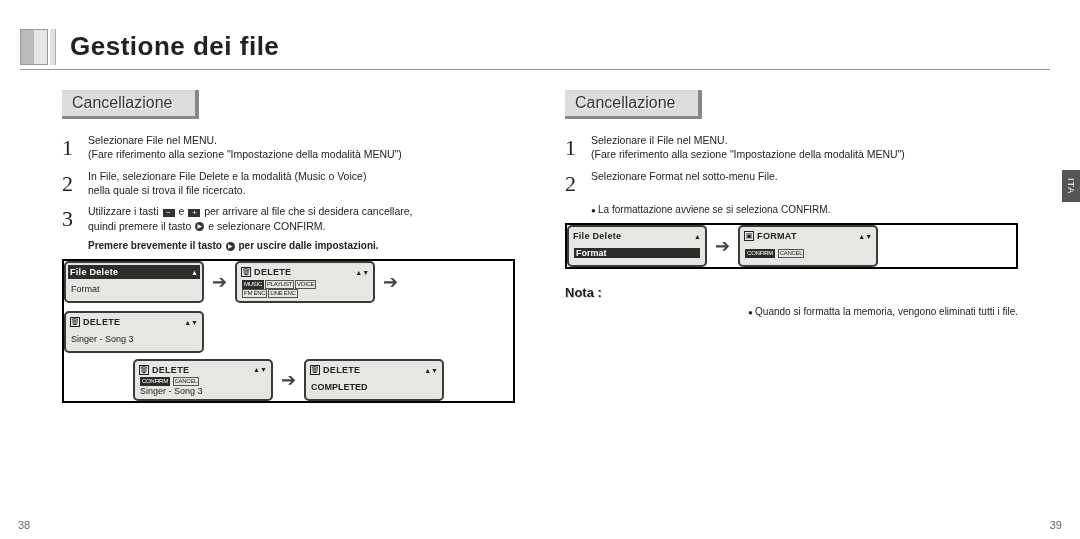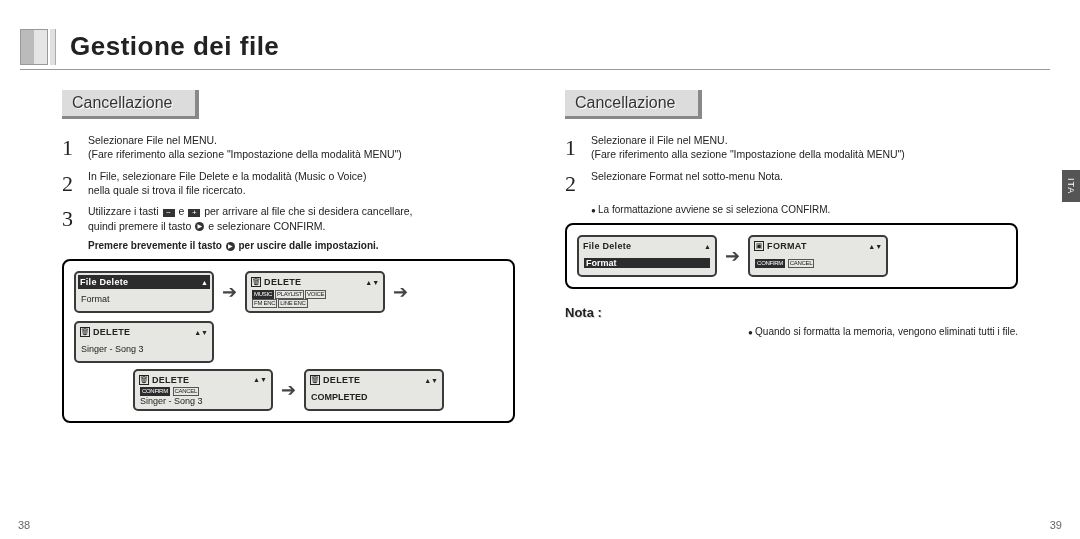--- a/index.html
+++ b/index.html
@@ -67,22 +67,21 @@
   .sub-bullet::before { content:"● "; font-size:8px; }
 
   .kc { display:inline-block; width:12px; height:8px; background:#333; vertical-align:middle; margin:0 1px;}
   .kc.minus::after { content:"−"; color:#fff; font-size:8px; line-height:8px; display:block; text-align:center;}
   .kc.plus::after  { content:"+"; color:#fff; font-size:8px; line-height:8px; display:block; text-align:center;}
   .kc.dot { border-radius:50%; width:9px; height:9px; }
   .kc.dot::after { content:"▶"; color:#fff; font-size:6px; line-height:9px; display:block; text-align:center;}
 
   .lcd-row {
     border: 2px solid #000;
-    border-radius: 8px;
-    padding: 10px;
+    border-radius: 0;
     display: flex;
     align-items: center;
     gap: 8px;
     flex-wrap: wrap;
   }
   .lcd-row.mt { margin-top: 8px; }
   .arrow {
     font-size: 18px;
     color: #444;
     flex: 0 0 auto;
@@ -278,21 +277,21 @@
       <div class="step-num">1</div>
       <div class="step-body">
         <b>Selezionare il File nel MENU.</b><br>
         <b>(Fare riferimento alla sezione "Impostazione della modalità MENU")</b>
       </div>
     </div>
 
     <div class="step">
       <div class="step-num">2</div>
       <div class="step-body">
-        <b>Selezionare Format nel sotto-menu Nota.</b>
+        <b>Selezionare Format nel sotto-menu File.</b>
       </div>
     </div>
     <div class="sub-bullet">La formattazione avviene se si seleziona CONFIRM.</div>
 
     <div class="lcd-row mt">
 
       <div class="lcd big">
         <div class="tbar">
           <span class="ttl">File Delete</span>
           <span class="nav">▲</span>

